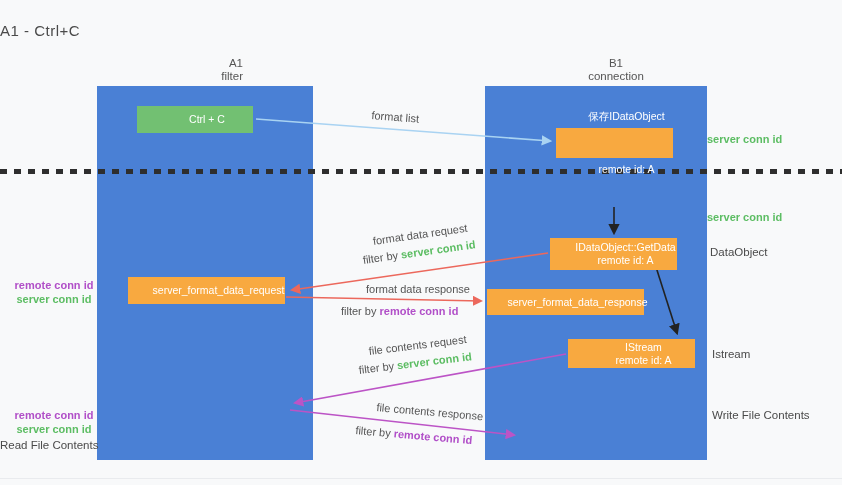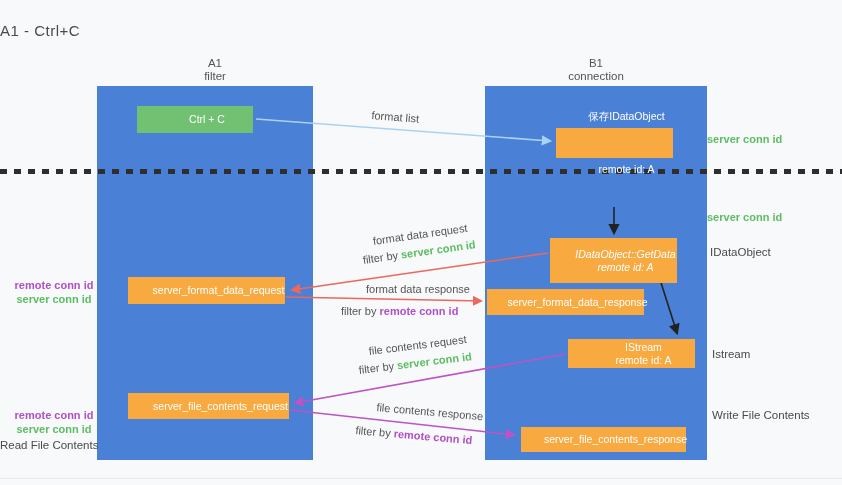--- a/index.html
+++ b/index.html
@@ -69,25 +69,25 @@
 </style>
 </head>
 <body>
 
 <div class="canvas">
 
   <div class="abs title">
     <div>A1 - Ctrl+C</div>
   </div>
 
-  <div class="abs col-header" style="left:165px; top:57px; width:100px;">
+  <div class="abs col-header" style="left:143px; top:57px; width:100px;text-align:right;">
     <div>A1</div>
     <div>filter</div>
   </div>
-  <div class="abs col-header" style="left:546px; top:57px; width:100px;">
+  <div class="abs col-header" style="left:566px; top:57px; width:100px;">
     <div>B1</div>
     <div>connection</div>
   </div>
 
   <div class="abs column left"></div>
   <div class="abs column right"></div>
 
   <div class="abs dashed-line"></div>
 
   <svg class="abs arrows" width="842" height="485" viewBox="0 0 842 485">
@@ -117,49 +117,43 @@
   <div class="abs node green" style="left:137px; top:106px; width:116px; height:27px;">
     <span>Ctrl + C</span>
   </div>
 
   <div class="abs node orange" style="left:556px; top:128px; width:117px; height:30px;gap:40px;">
     <span>保存IDataObject</span>
     <span>remote id: A</span>
   </div>
 
 
-  <div class="abs node orange" style="left:550px; top:238px; width:127px; height:45px;font-style:italic;">
+  <div class="abs node orange" style="left:550px; top:238px; width:127px; height:32px;">
     <span>IDataObject::GetData</span>
     <span>remote id: A</span>
   </div>
 
   <div class="abs node orange" style="left:128px; top:277px; width:157px; height:27px;">
     <span>server_format_data_request</span>
   </div>
 
   <div class="abs node orange" style="left:487px; top:289px; width:157px; height:26px;">
     <span>server_format_data_response</span>
   </div>
 
   <div class="abs node orange" style="left:568px; top:339px; width:127px; height:29px;">
     <span>IStream</span>
     <span>remote id: A</span>
   </div>
 
-  <div class="abs node orange" style="left:128px; top:393px; width:161px; height:26px;">
-    <span>server_file_contents_request</span>
-  </div>
 
-  <div class="abs node orange" style="left:521px; top:427px; width:165px; height:25px;">
-    <span>server_file_contents_response</span>
-  </div>
 
   <div class="abs green-label" style="left:707px; top:133px;">server conn id</div>
   <div class="abs green-label" style="left:707px; top:211px;">server conn id</div>
-  <div class="abs side-label" style="left:710px; top:246px;">IDataObject</div>
+  <div class="abs side-label" style="left:710px; top:246px;">DataObject</div>
   <div class="abs side-label" style="left:712px; top:348px;">Istream</div>
   <div class="abs side-label" style="left:712px; top:409px;">Write File Contents</div>
 
   <div class="abs conn-stack" style="left:8px; top:279px; width:92px;">
     <div class="purple-label">remote conn id</div>
     <div class="green-label">server conn id</div>
   </div>
 
   <div class="abs side-label" style="left:0px; top:391px; width:93px; text-align:right;margin-top:48px;">Read File Contents</div>
 

